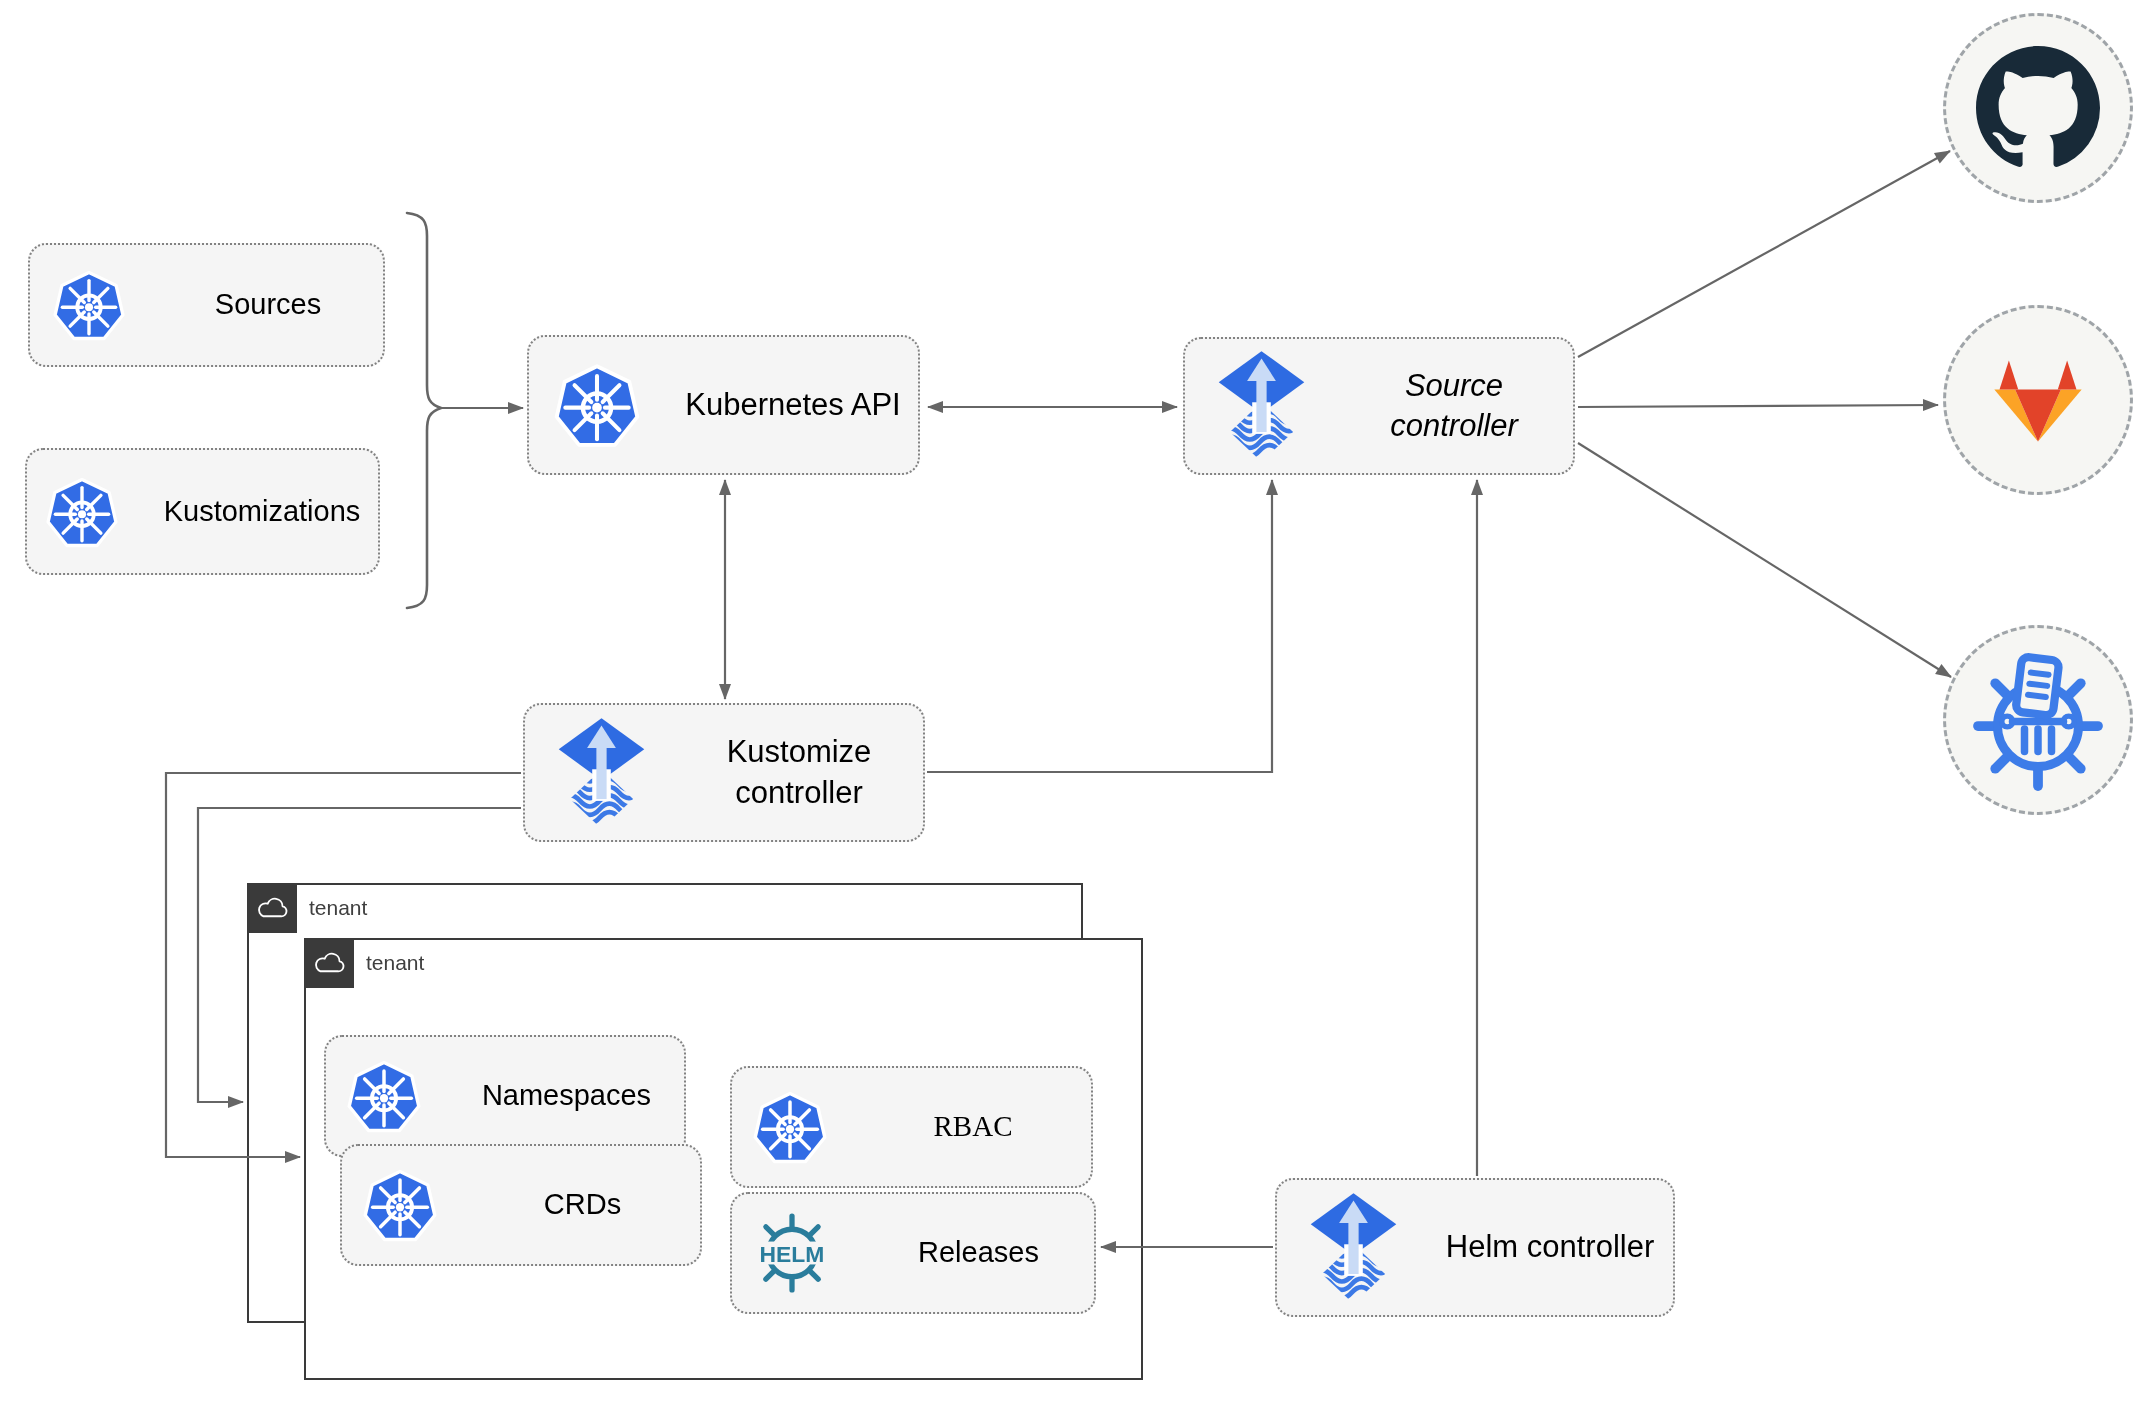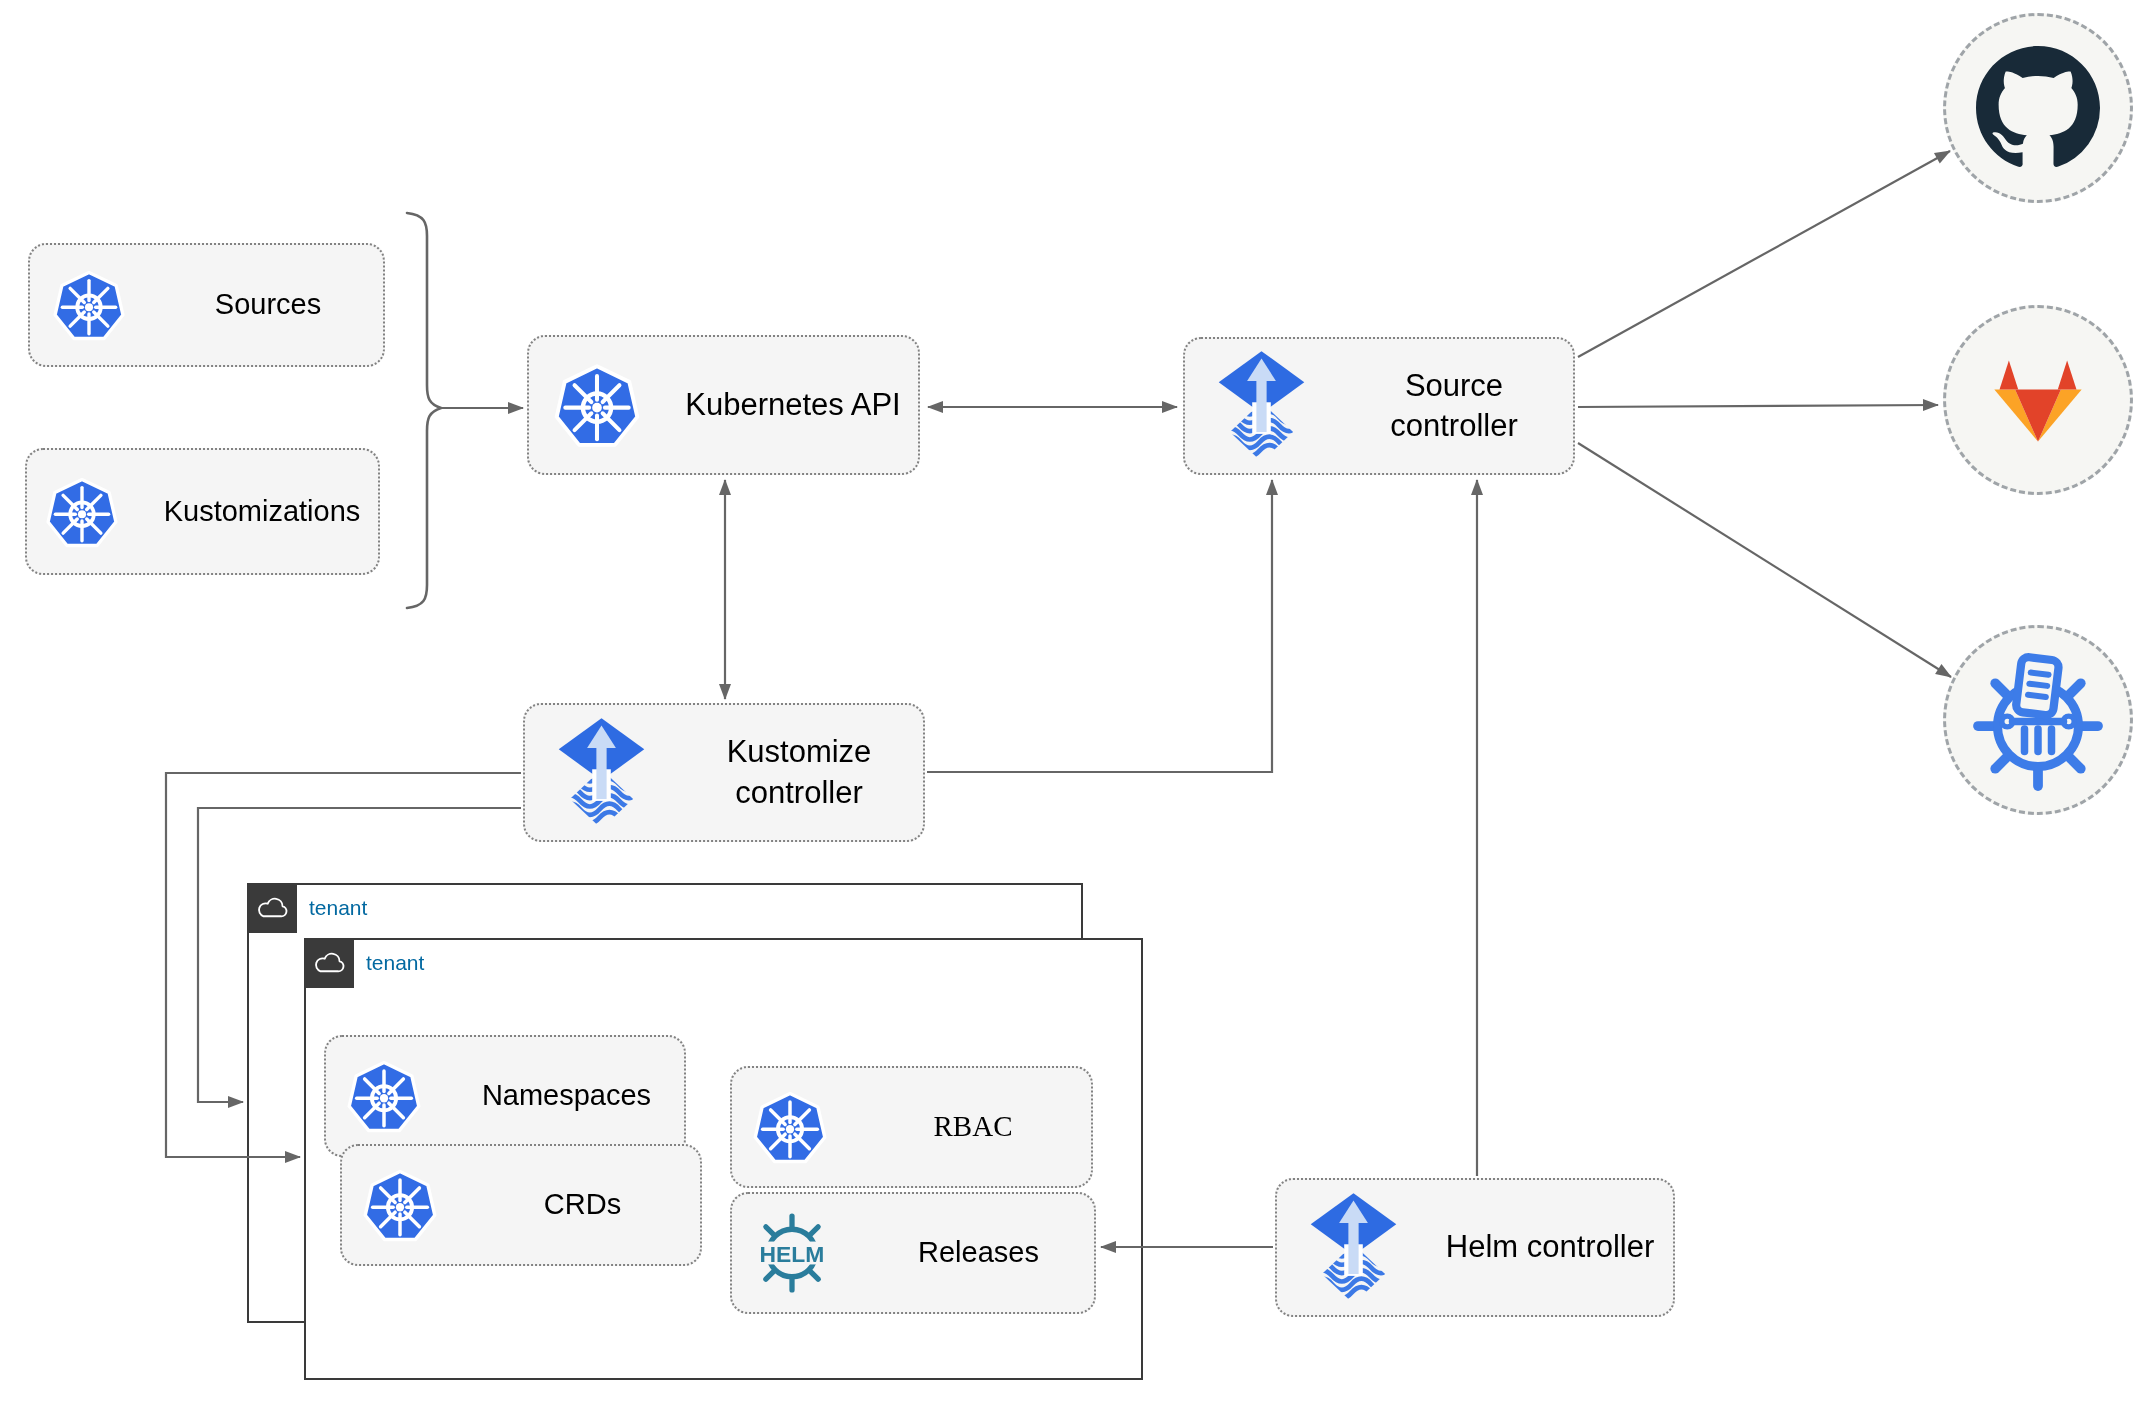--- a/index.html
+++ b/index.html
@@ -15,21 +15,21 @@
     gap:35px;
   }
   .node .nicon{flex:0 0 auto;display:flex;align-items:center;}
   .node .nlabel{flex:1;text-align:center;font-size:29px;color:#000;line-height:1.3;padding-right:8px;}
   .node .nlabel.big{font-size:31px;}
   
   .tenant{position:absolute;background:#ffffff;border:2px solid #3A3A3A;box-sizing:border-box;}
   .tenant .badge{position:absolute;top:-2px;left:-2px;width:50px;height:50px;background:#3A3A3A;
     display:flex;align-items:center;justify-content:center;}
   .tenant .tlabel{position:absolute;top:-2px;left:60px;height:50px;display:flex;align-items:center;
-    font-size:21px;color:#0369a1;}
+    font-size:21px;color:#404040;}
   
   .repo{position:absolute;width:190px;height:190px;border-radius:50%;
     border:3px dashed #9FA4A8;background:#F6F6F3;box-sizing:border-box;
     display:flex;align-items:center;justify-content:center;z-index:3;}
   
   #overlay{position:absolute;left:0;top:0;width:2144px;height:1407px;z-index:10;pointer-events:none;}
   #overlay .edge{stroke:#666666;stroke-width:2.2;fill:none;}
   #overlay .brace{stroke:#666666;stroke-width:2.6;fill:none;stroke-linecap:round;}
   .hidden-defs{position:absolute;width:0;height:0;overflow:hidden;}
 </style>
@@ -118,21 +118,21 @@
 
   <div class="node" style="left:527px;top:335px;width:393px;height:140px;">
     <span class="nicon" style="margin-left:24px;">
       <svg width="88" height="88">
           <use href="#sym-k8s" width="88" height="88"></use>
         </svg>
     </span>
     <span class="nlabel big">Kubernetes API</span>
   </div>
 
-  <div class="node" style="left:1183px;top:337px;width:392px;height:138px;">
+  <div class="node" style="left:1183px;top:337px;width:392px;height:138px;font-style:italic;">
     <span class="nicon" style="margin-left:30px;">
       <svg width="93" height="112" viewBox="0 0 100 120">
           <use href="#sym-flux"></use>
         </svg>
     </span>
     <span class="nlabel big" style="max-width:230px;">Source controller</span>
   </div>
 
   <div class="node" style="left:1275px;top:1178px;width:400px;height:139px;">
     <span class="nicon" style="margin-left:30px;">

